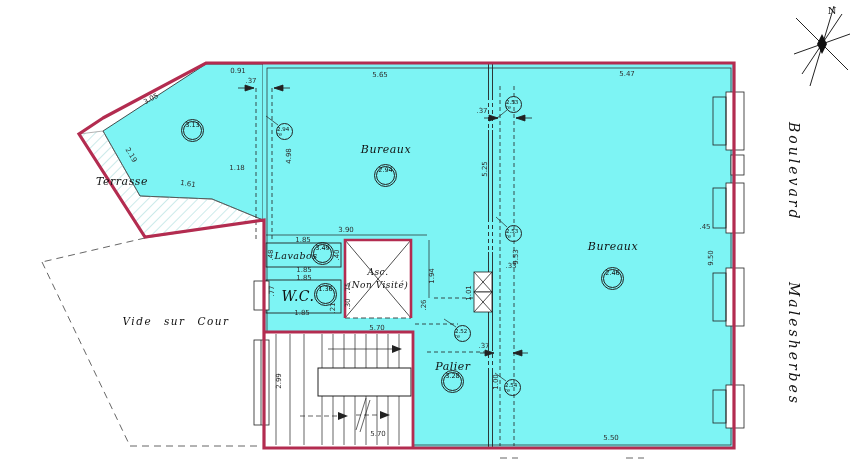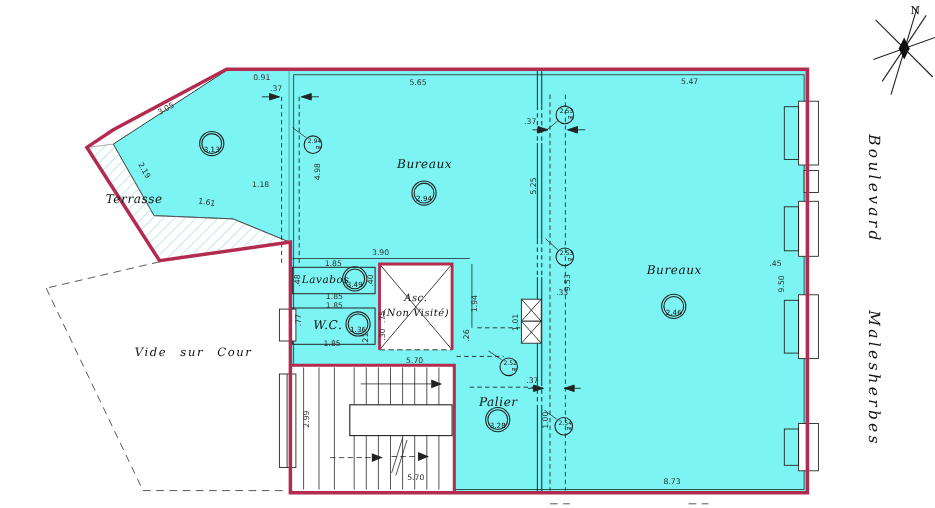--- a/index.html
+++ b/index.html
@@ -19,21 +19,21 @@
   .room.wide{letter-spacing:1.5px;word-spacing:7px;font-size:10.5px;}
   .dim{
     position:absolute;transform:translate(-50%,-50%);
     font:7px "DejaVu Sans",sans-serif;color:#2f2f2f;
     white-space:nowrap;z-index:3;
   }
   .dim.v{transform:translate(-50%,-50%) rotate(-90deg);}
   .badge{
     position:absolute;width:19px;height:19px;margin:-10px 0 0 -10px;
     border:1px solid #222;border-radius:50%;
-    display:flex;align-items:flex-end;justify-content:center;
+    display:flex;align-items:flex-start;justify-content:center;
     font-size:6.5px;color:#111;z-index:3;box-sizing:border-box;
     background:transparent;line-height:1;
   }
   .badge.double{outline:1px solid #222;outline-offset:1.5px;}
   .badge.re{
     width:17px;height:17px;margin:-8px 0 0 -8px;
     flex-direction:column;font-size:5.5px;line-height:5px;
   }
   .badge.re .s{font-size:5px;line-height:4px;}
   .street{
@@ -207,21 +207,21 @@
       <line x1="794" y1="54" x2="850" y2="34"></line>
       <line x1="842" y1="14" x2="802" y2="74"></line>
       <polygon points="822,34 827,44 822,54 817,44" fill="#111" stroke="none"></polygon>
     </g>
   </svg>
 
   <div class="room" style="left:122px;top:181px">Terrasse</div>
   <div class="room" style="left:386px;top:149px">Bureaux</div>
   <div class="room" style="left:613px;top:246px">Bureaux</div>
   <div class="room" style="left:296px;top:255px;font-size:9.5px">Lavabos</div>
-  <div class="room" style="left:298px;top:296px;font-size:11px">W.C.</div>
+  <div class="room" style="left:298px;top:296px;font-size:14px">W.C.</div>
   <div class="room small" style="left:378px;top:272px">Asc.</div>
   <div class="room small" style="left:378px;top:285px">(Non Visité)</div>
   <div class="room" style="left:453px;top:366px">Palier</div>
   <div class="room wide" style="left:176px;top:321px">Vide sur Cour</div>
 
   <div class="badge double" style="left:193px;top:131px">
       <span>3.13</span>
     </div>
   <div class="badge double" style="left:386px;top:176px">
       <span>2.94</span>
@@ -285,22 +285,22 @@
   <div class="dim v" style="left:272px;top:291px">.77</div>
   <div class="dim" style="left:302px;top:313px">1.85</div>
   <div class="dim v" style="left:333px;top:308px">.21</div>
   <div class="dim v" style="left:348px;top:288px">.75</div>
   <div class="dim v" style="left:348px;top:304px">.30</div>
   <div class="dim" style="left:377px;top:328px">5.70</div>
   <div class="dim" style="left:378px;top:434px">5.70</div>
   <div class="dim v" style="left:279px;top:381px">2.99</div>
   <div class="dim" style="left:484px;top:346px">.37</div>
   <div class="dim v" style="left:496px;top:382px">1.00</div>
-  <div class="dim" style="left:611px;top:438px">8.73</div>
-  <div class="dim" style="left:705px;top:240px">.45</div>
+  <div class="dim" style="left:611px;top:438px">5.50</div>
+  <div class="dim" style="left:705px;top:227px">.45</div>
   <div class="dim v" style="left:711px;top:258px">9.50</div>
 
   <div class="street" style="left:786px;top:122px">Boulevard</div>
   <div class="street" style="left:786px;top:282px">Malesherbes</div>
 
   <div class="north-label" style="left:832px;top:10px">N</div>
 
 </div>
 
 </body></html>

